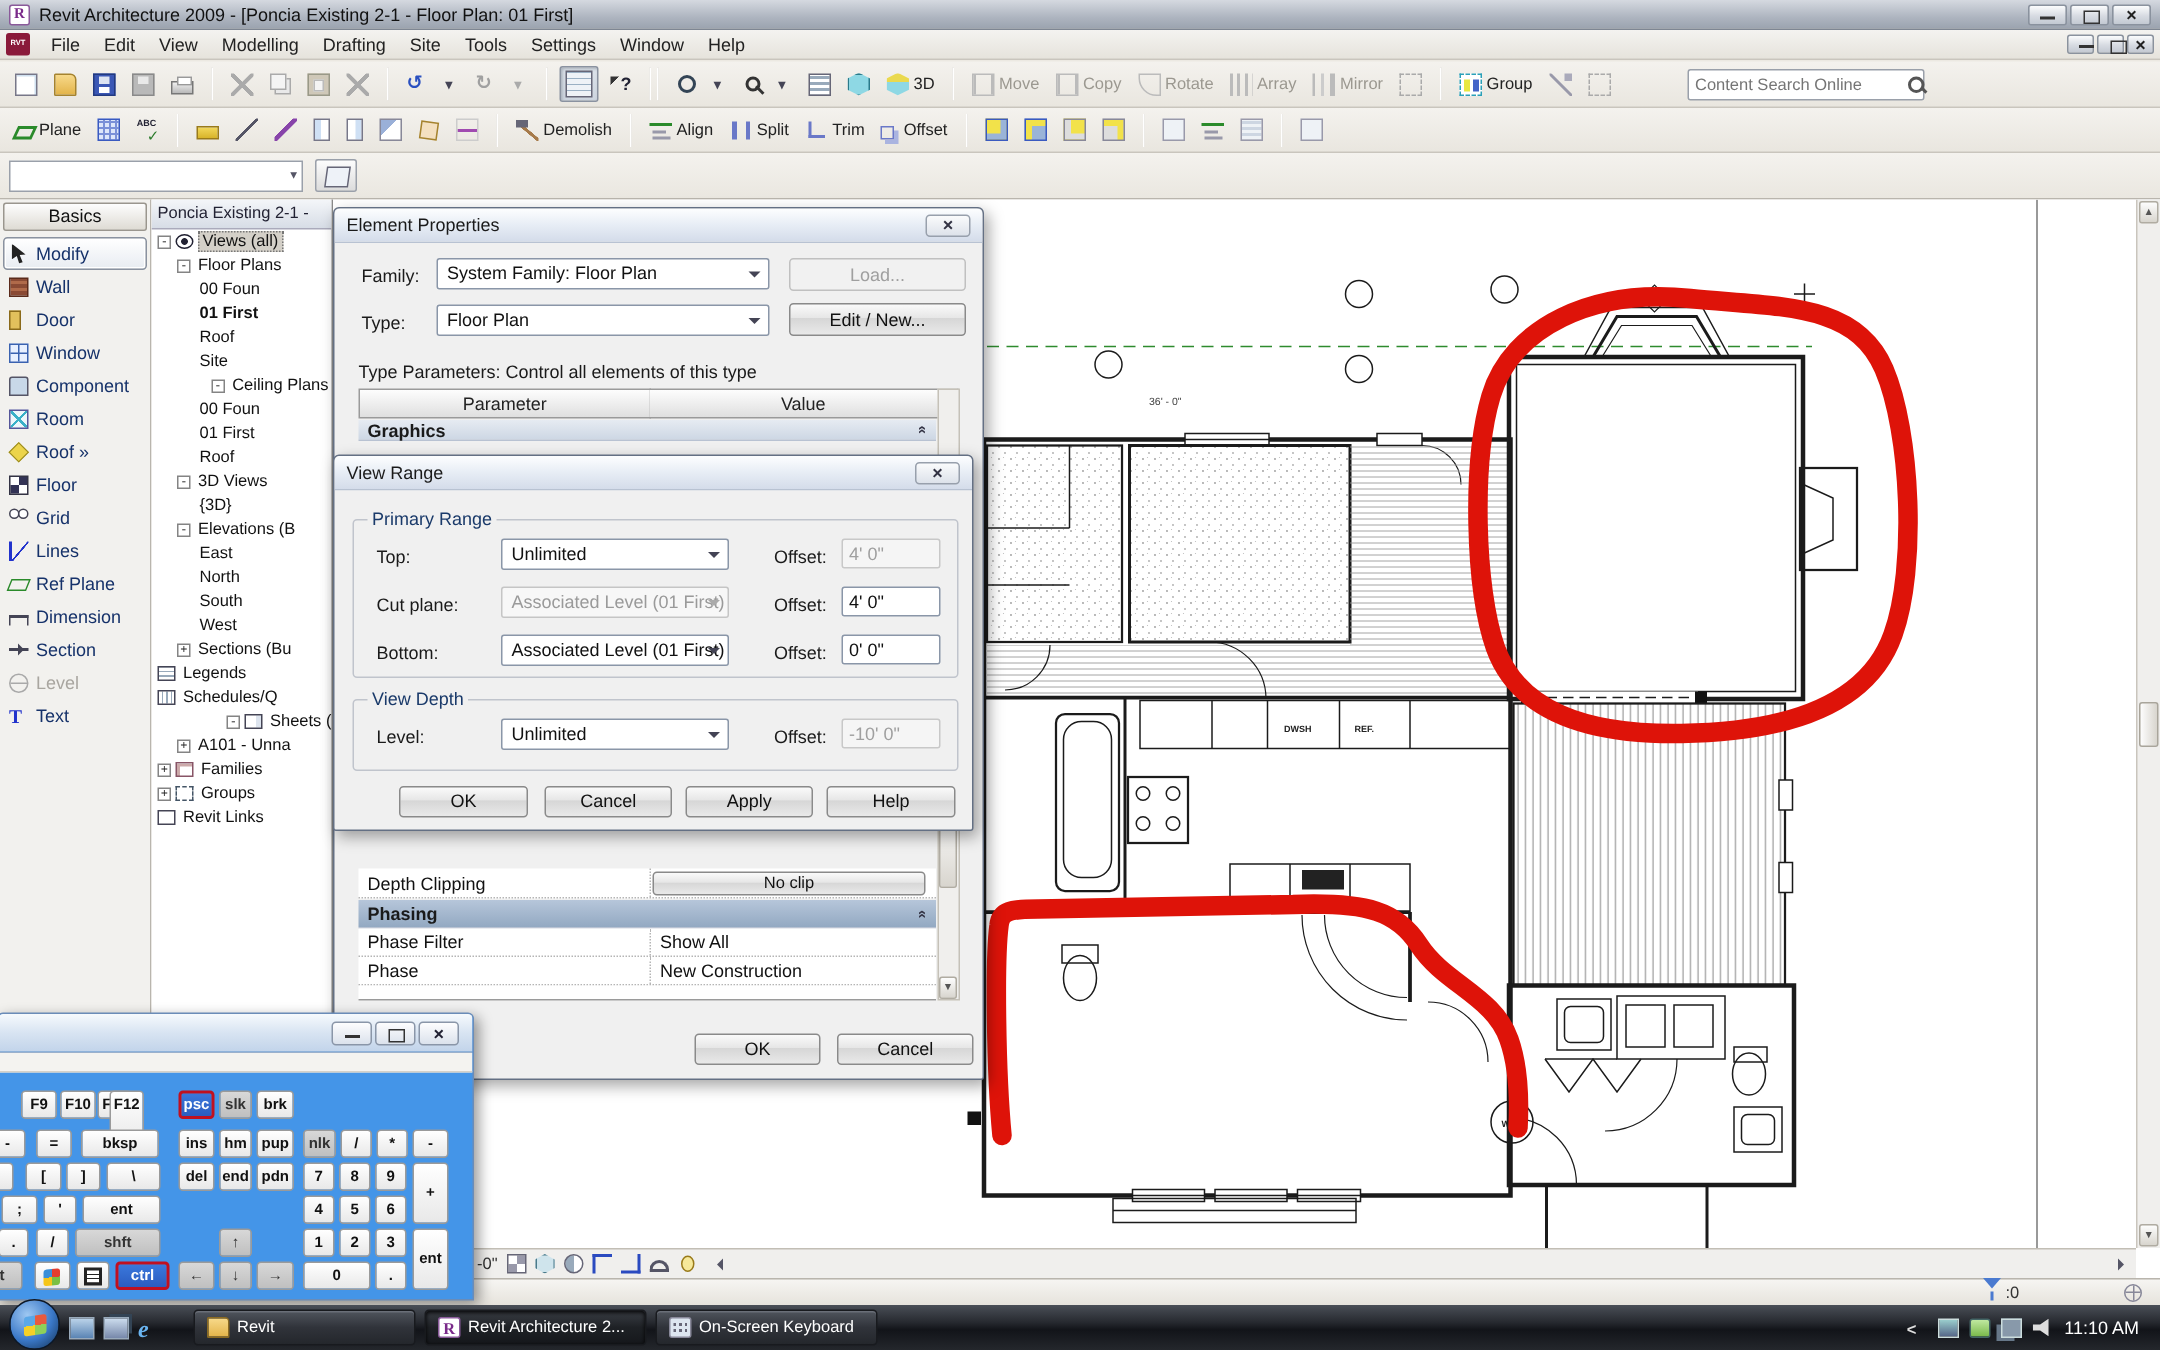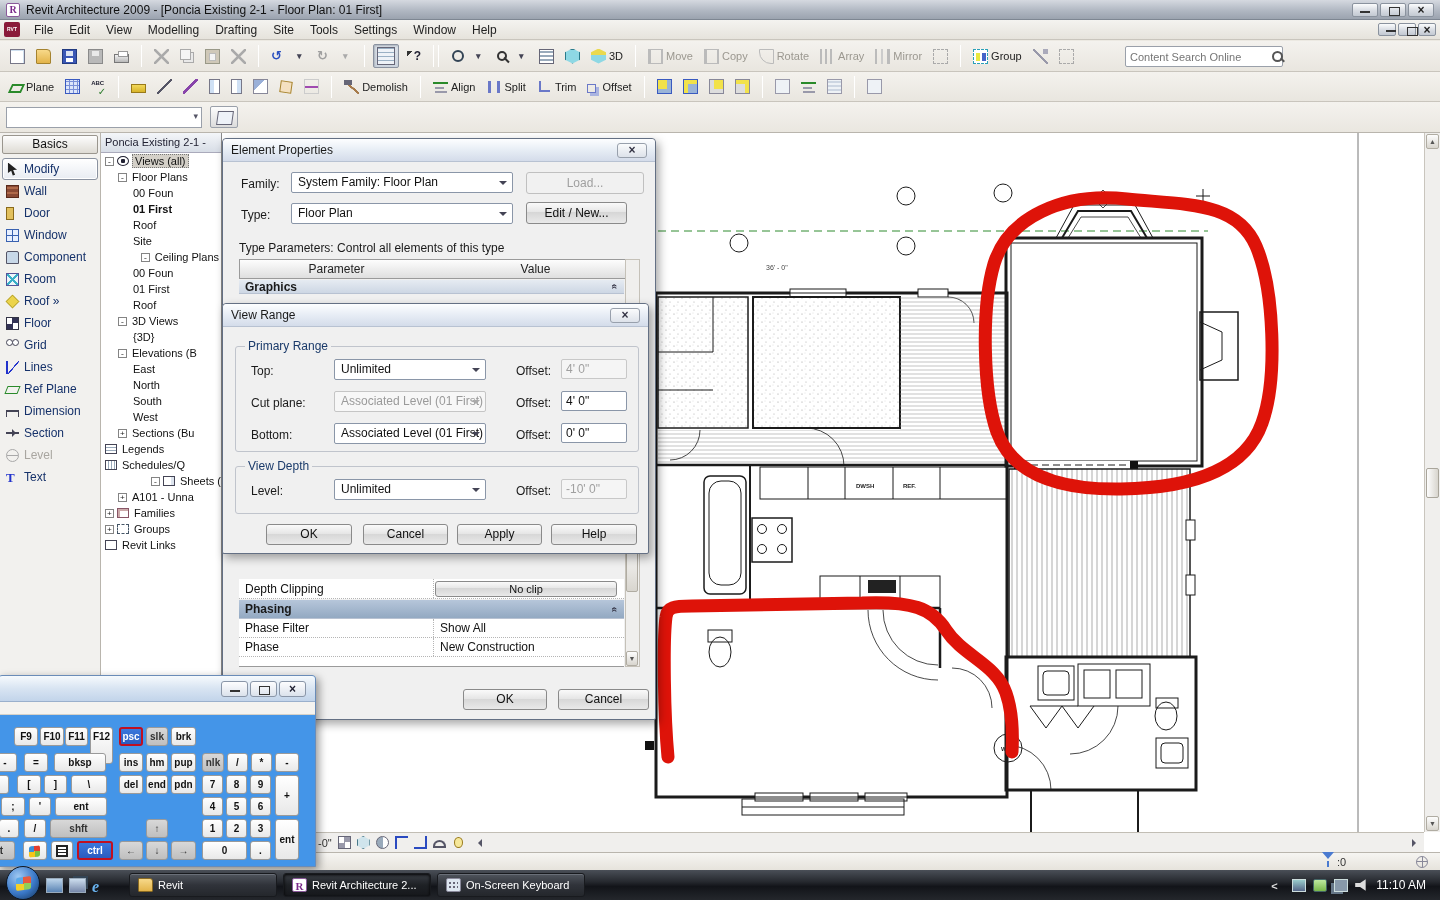--- a/index.html
+++ b/index.html
@@ -781,21 +781,21 @@
   <div class="dialog ab" style="left:222px;top:138px;width:434px;height:582px;z-index:20">
     <div class="dtitle">
       <span>Element Properties</span>
       <span class="dclose"></span>
     </div>
     <span class="dlabel" style="left:18px;top:38px">Family:</span>
     <span class="combo" style="left:68px;top:33px;width:222px"><span>System Family: Floor Plan</span></span>
     <span class="btn dis" style="left:303px;top:33px;width:118px;height:22px;line-height:20px">Load...</span>
     <span class="dlabel" style="left:18px;top:69px">Type:</span>
     <span class="combo" style="left:68px;top:64px;width:222px"><span>Floor Plan</span></span>
-    <span class="btn" style="left:303px;top:63px;width:101px;height:22px;line-height:20px">Edit / New...</span>
+    <span class="btn" style="left:303px;top:63px;width:118px;height:22px;line-height:20px">Edit / New...</span>
     <span class="dlabel" style="left:16px;top:102px">Type Parameters: Control all elements of this type</span>
     <span class="tblhead" style="left:16px;top:120px;width:195px;height:20px;line-height:19px">Parameter</span>
     <span class="tblhead" style="left:210px;top:120px;width:206px;height:20px;line-height:19px;border-left:none">Value</span>
     <div class="secrow" style="left:16px;top:141px;width:385px;height:14px">
       <span>Graphics</span>
         <span class="chev"></span>
     </div>
     <div class="prow" style="left:16px;top:440px;width:385px;height:20px">
       <span class="c1">Depth Clipping</span>
     </div>
@@ -856,21 +856,21 @@
     <div id="osktitle">
       <span class="oskbtn min" style="left:222px"></span>
       <span class="oskbtn max" style="left:251px"></span>
       <span class="oskbtn cls" style="left:280px"></span>
     </div>
     <div id="oskmenu"></div>
     <div id="osk-keys" style="position:absolute;inset:0">
         <div class="key" style="left: 15px; top: 51px; width: 24px; height: 19px;">F9</div>
         <div class="key" style="left: 41px; top: 51px; width: 24px; height: 19px;">F10</div>
         <div class="key" style="left: 66px; top: 51px; width: 23px; height: 19px;">F11</div>
-        <div class="key" style="left: 91px; top: 51px; width: 23px; height: 37px;">F12</div>
+        <div class="key" style="left: 74px; top: 51px; width: 23px; height: 37px;">F12</div>
         <div class="key a" style="left: 120px; top: 51px; width: 24px; height: 19px;">psc</div>
         <div class="key m" style="left: 147px; top: 51px; width: 22px; height: 19px;">slk</div>
         <div class="key" style="left: 172px; top: 51px; width: 25px; height: 19px;">brk</div>
         <div class="key" style="left: -6px; top: 77px; width: 24px; height: 19px;">-</div>
         <div class="key" style="left: 25px; top: 77px; width: 24px; height: 19px;">=</div>
         <div class="key" style="left: 55px; top: 77px; width: 52px; height: 19px;">bksp</div>
         <div class="key" style="left: 120px; top: 77px; width: 24px; height: 19px;">ins</div>
         <div class="key" style="left: 147px; top: 77px; width: 22px; height: 19px;">hm</div>
         <div class="key" style="left: 172px; top: 77px; width: 25px; height: 19px;">pup</div>
         <div class="key m" style="left: 203px; top: 77px; width: 22px; height: 19px;">nlk</div>

